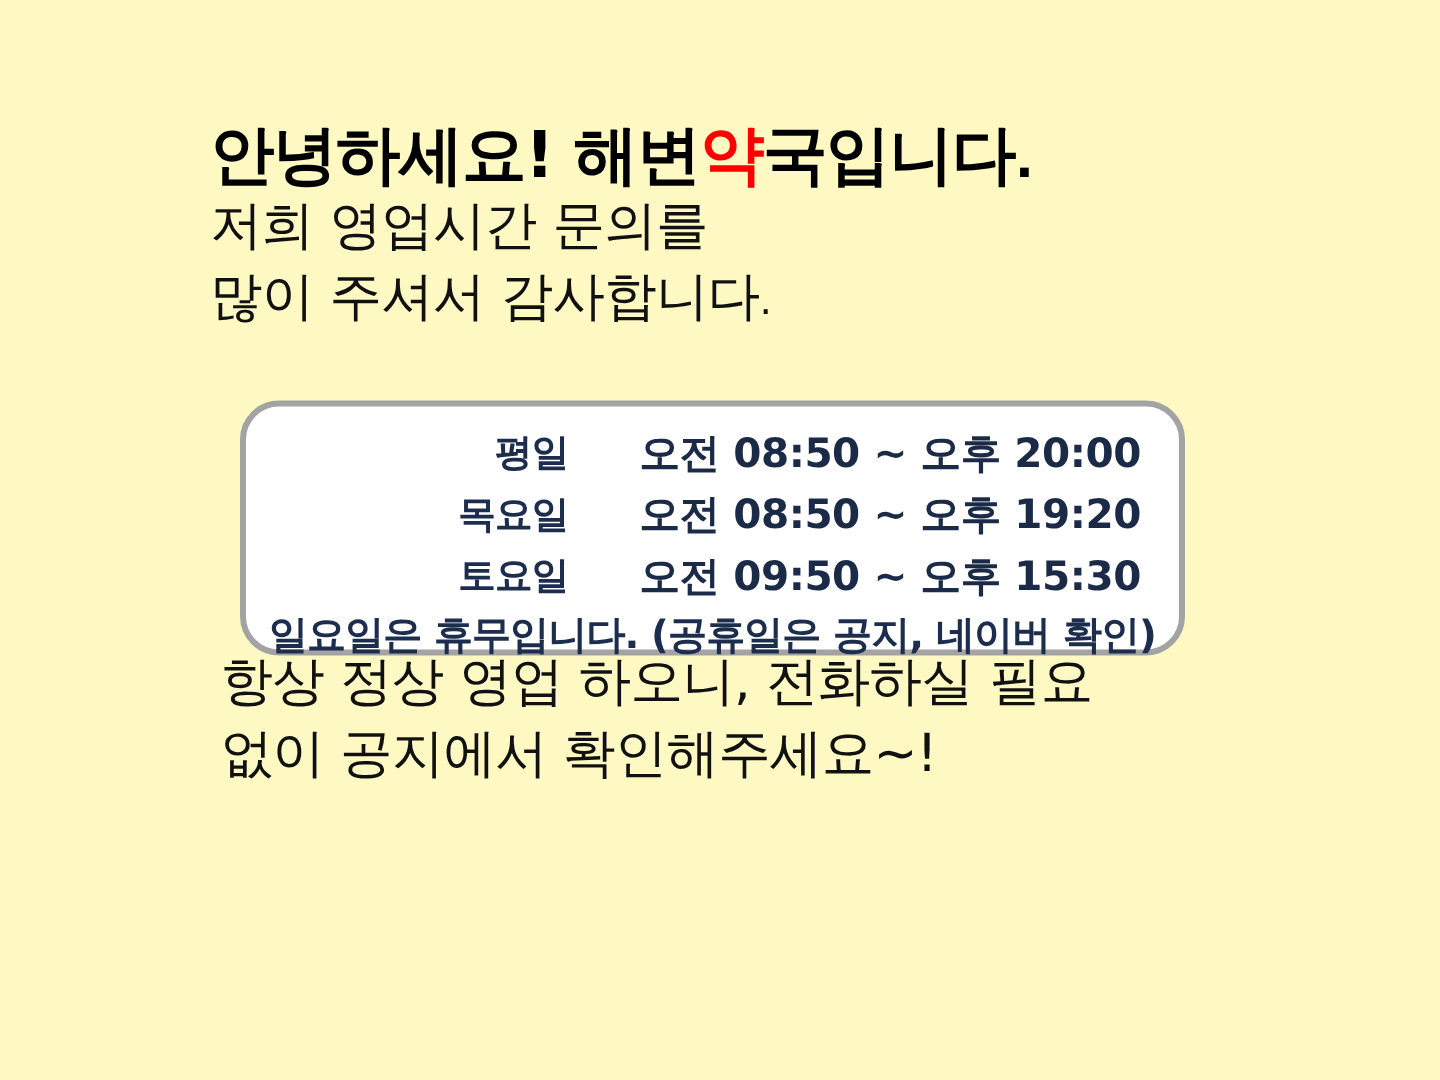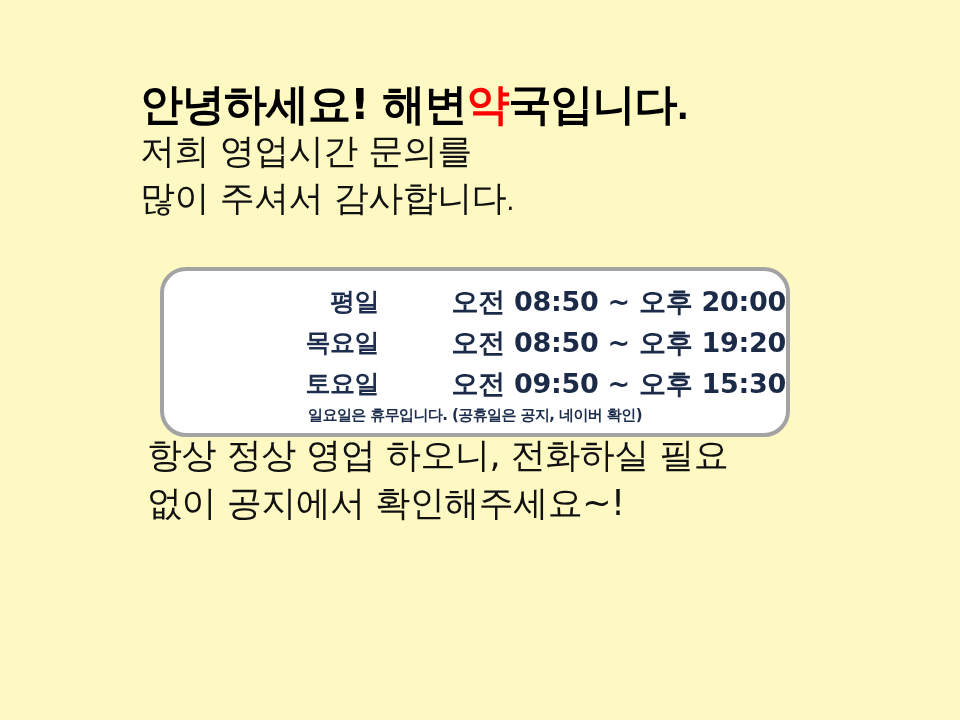--- a/index.html
+++ b/index.html
@@ -84,31 +84,31 @@
     width: 215px;
     text-align: right;
     padding-right: 22px !important;
     font-size: 25px;
     font-weight: 700;
     color: #1d2d4d;
     letter-spacing: -0.5px;
     white-space: nowrap;
   }
   .time-cell {
-    text-align: right;
+    text-align: center;
     font-size: 27px;
     font-weight: 700;
     color: #1b2a47;
     letter-spacing: -0.3px;
     white-space: nowrap;
   }
   .hours-note {
     margin-top: 2px;
     text-align: center;
-    font-size: 15px;
+    font-size: 26px;
     font-weight: 700;
     color: #1d2d4d;
     letter-spacing: -0.6px;
     white-space: nowrap;
   }
 
   
   .footer-msg {
     position: absolute;
     left: 147px;

